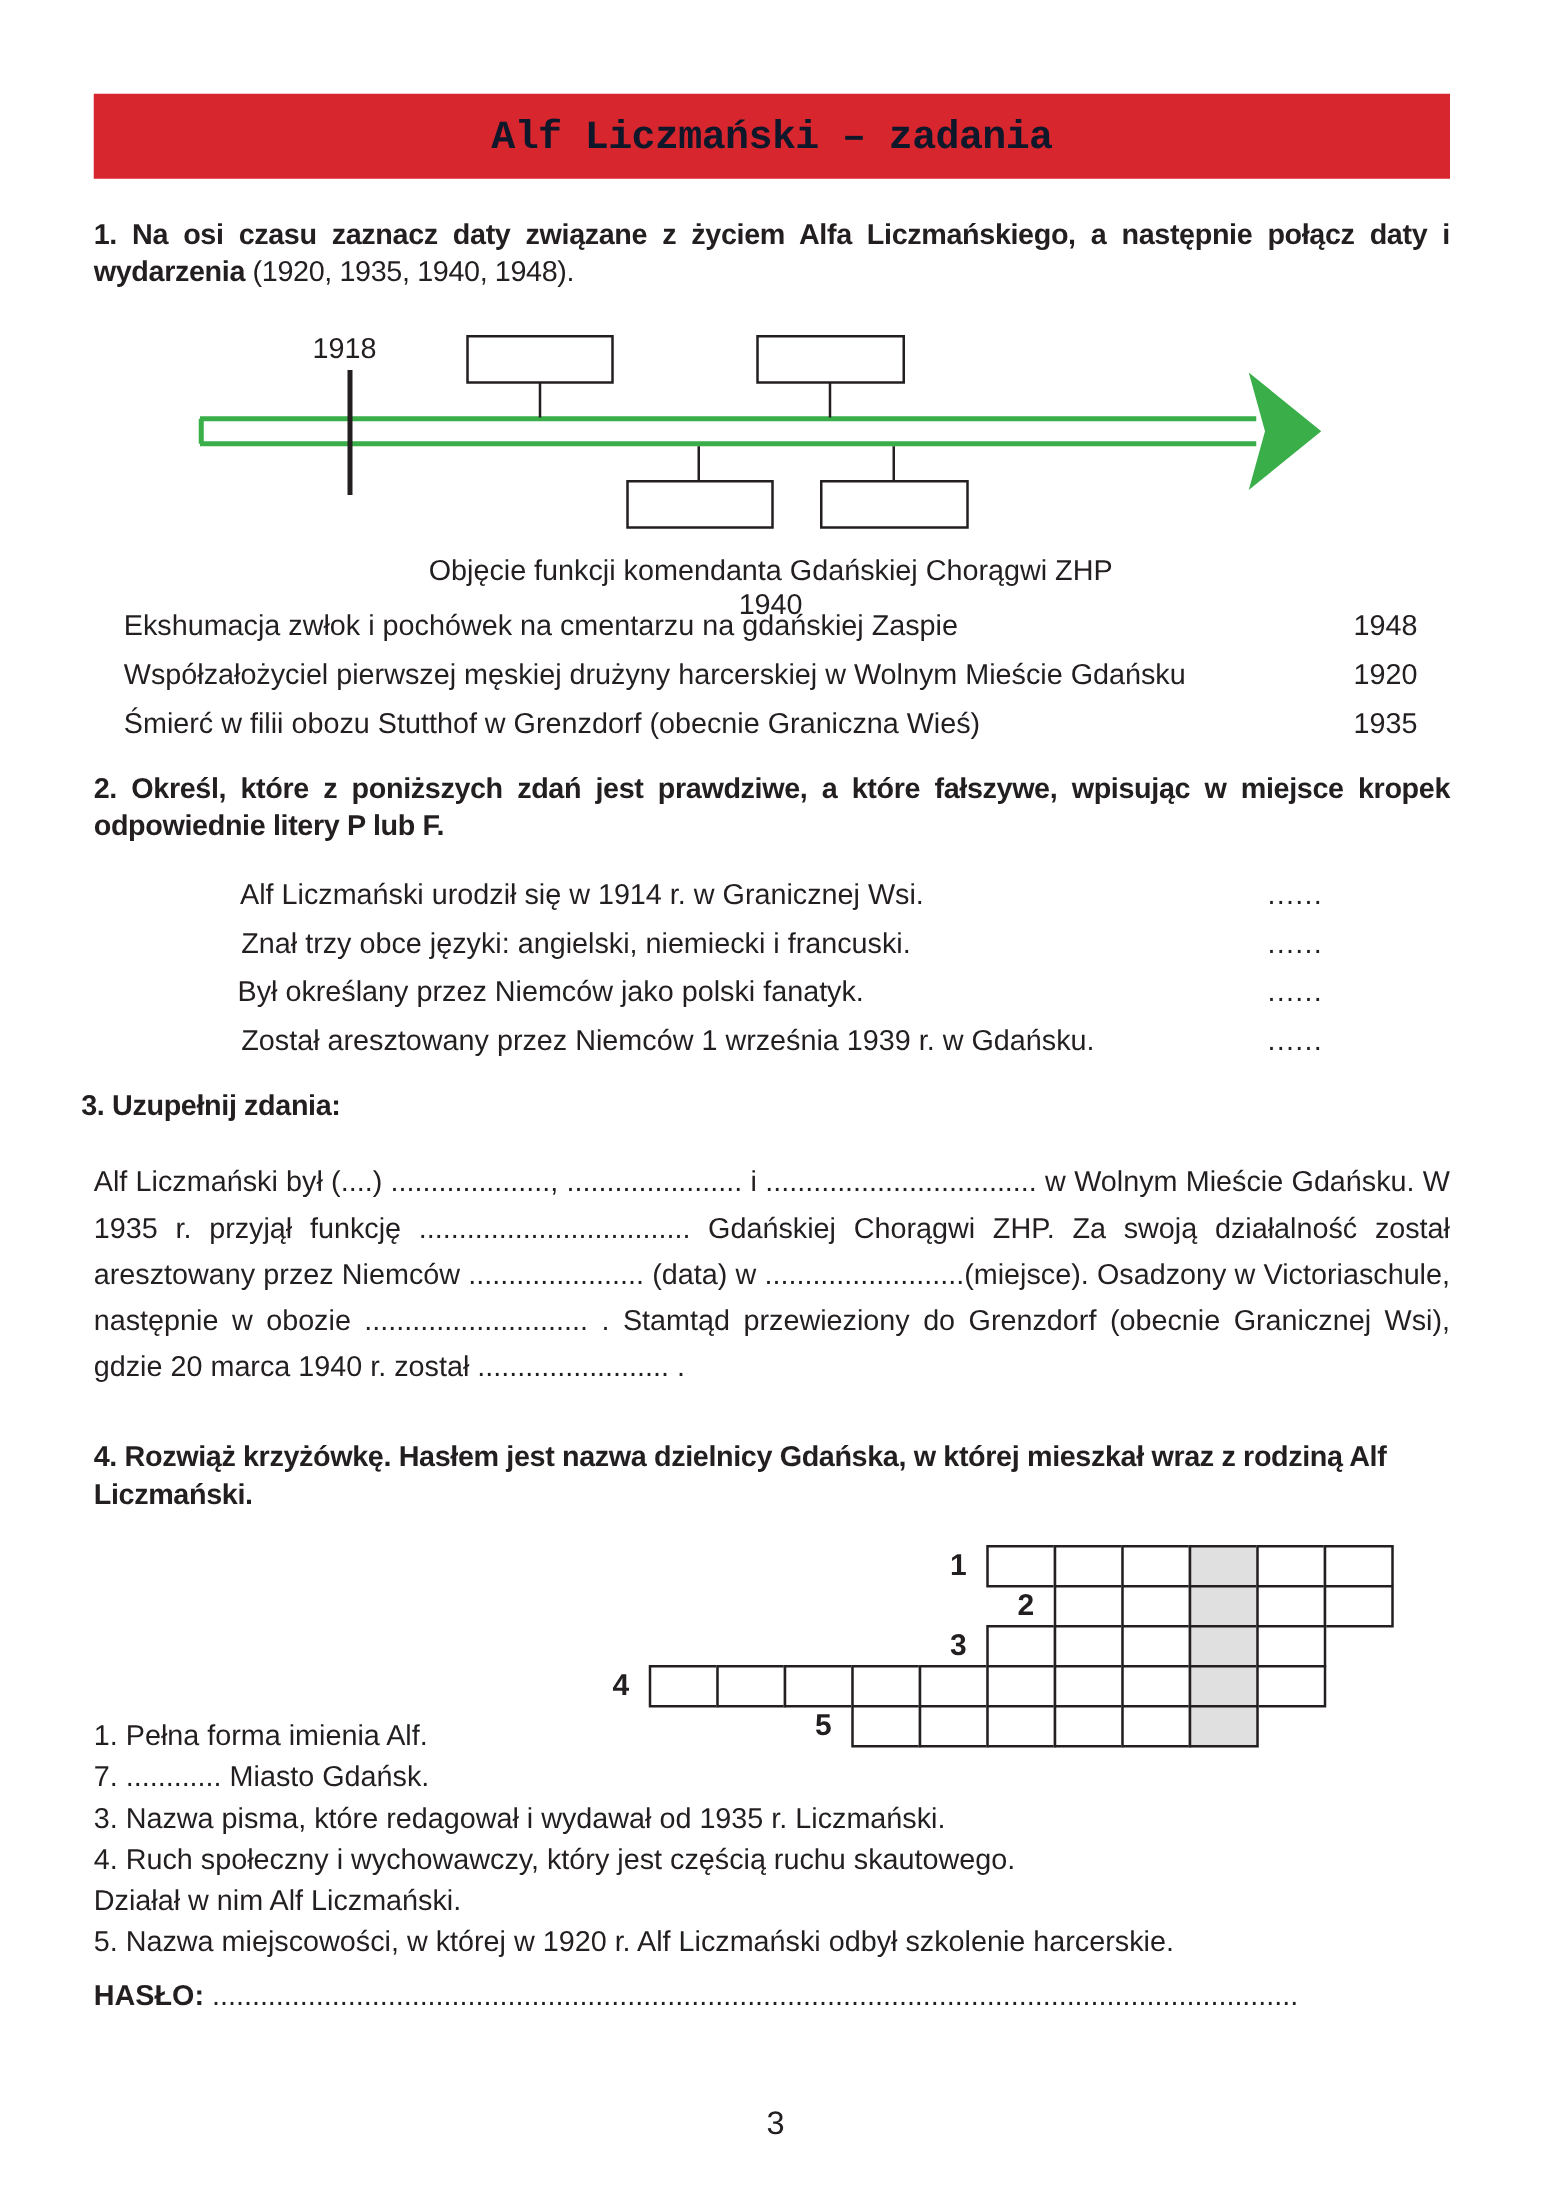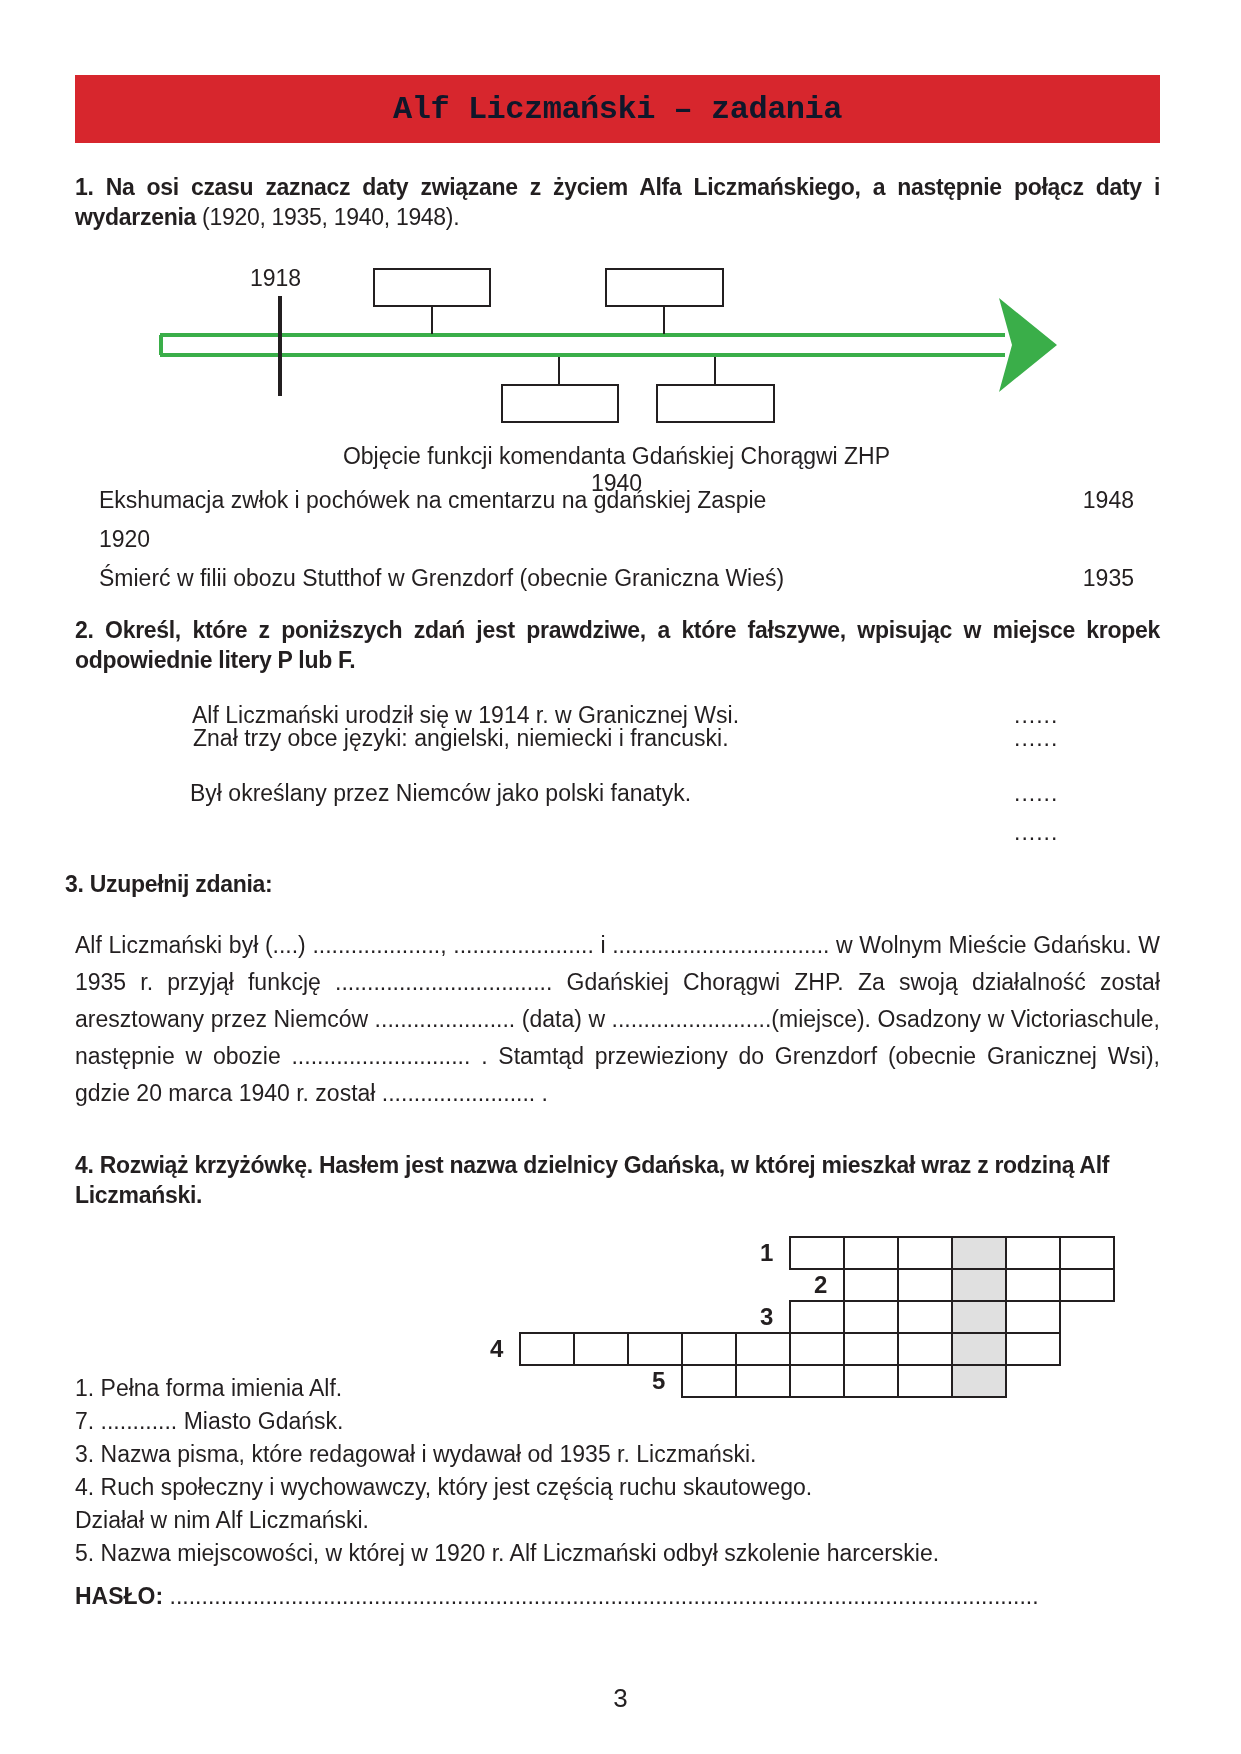--- a/index.html
+++ b/index.html
@@ -59,42 +59,44 @@
 
 <div class="event-row" style="top:443px;flex-direction:column;">
   <span>Objęcie funkcji komendanta Gdańskiej Chorągwi ZHP</span>
   <span>1940</span>
 </div>
 <div class="event-row" style="top:481px;">
   <span>Ekshumacja zwłok i pochówek na cmentarzu na gdańskiej Zaspie</span>
   <span>1948</span>
 </div>
 <div class="event-row" style="top:520px;">
+  <span>Współzałożyciel pierwszej męskiej drużyny harcerskiej w Wolnym Mieście Gdańsku</span>
   <span>1920</span>
 </div>
 <div class="event-row" style="top:559px;">
   <span>Śmierć w filii obozu Stutthof w Grenzdorf (obecnie Graniczna Wieś)</span>
   <span>1935</span>
 </div>
 
 <div class="abs task" style="left:75px; top:615px; width:1085px; text-align:justify;">2. Określ, które z poniższych zdań jest prawdziwe, a które fałszywe, wpisując w miejsce kropek odpowiednie litery P lub F.</div>
 
 <div class="tf-row" style="top:702px;">
   <span class="stmt" style="left:192px;">Alf Liczmański urodził się w 1914 r. w Granicznej Wsi.</span>
   <span class="dots">......</span>
 </div>
-<div class="tf-row" style="top:725px;">
+<div class="tf-row" style="top:741px;">
   <span class="stmt" style="left:193px;">Znał trzy obce języki: angielski, niemiecki i francuski.</span>
   <span class="dots">......</span>
 </div>
 <div class="tf-row" style="top:780px;">
   <span class="stmt" style="left:190px;">Był określany przez Niemców jako polski fanatyk.</span>
   <span class="dots">......</span>
 </div>
 <div class="tf-row" style="top:819px;">
+  <span class="stmt" style="left:193px;">Został aresztowany przez Niemców 1 września 1939 r. w Gdańsku.</span>
   <span class="dots">......</span>
 </div>
 
 <div class="abs task" style="left:65px; top:869px;">3. Uzupełnij zdania:</div>
 <div id="fill" class="abs">Alf Liczmański był (....) ...................., ...................... i .................................. w Wolnym Mieście Gdańsku. W 1935 r. przyjął funkcję  .................................. Gdańskiej Chorągwi ZHP. Za swoją działalność został aresztowany przez Niemców ...................... (data) w .........................(miejsce). Osadzony w Victoriaschule, następnie w obozie ............................ . Stamtąd przewieziony do Grenzdorf (obecnie Granicznej Wsi), gdzie 20 marca 1940 r. został ........................ .</div>
 
 <div class="abs task" style="left:75px; top:1150px; width:1085px;">4. Rozwiąż krzyżówkę. Hasłem jest nazwa dzielnicy Gdańska, w której mieszkał wraz z rodziną Alf Liczmański.</div>
 
 <div id="crossword" class="abs" style="left:0; top:0; width:1241px; height:1754px; pointer-events:none;">
     <div class="cw-num" style="left: 760px; top: 1239px;">1</div>

